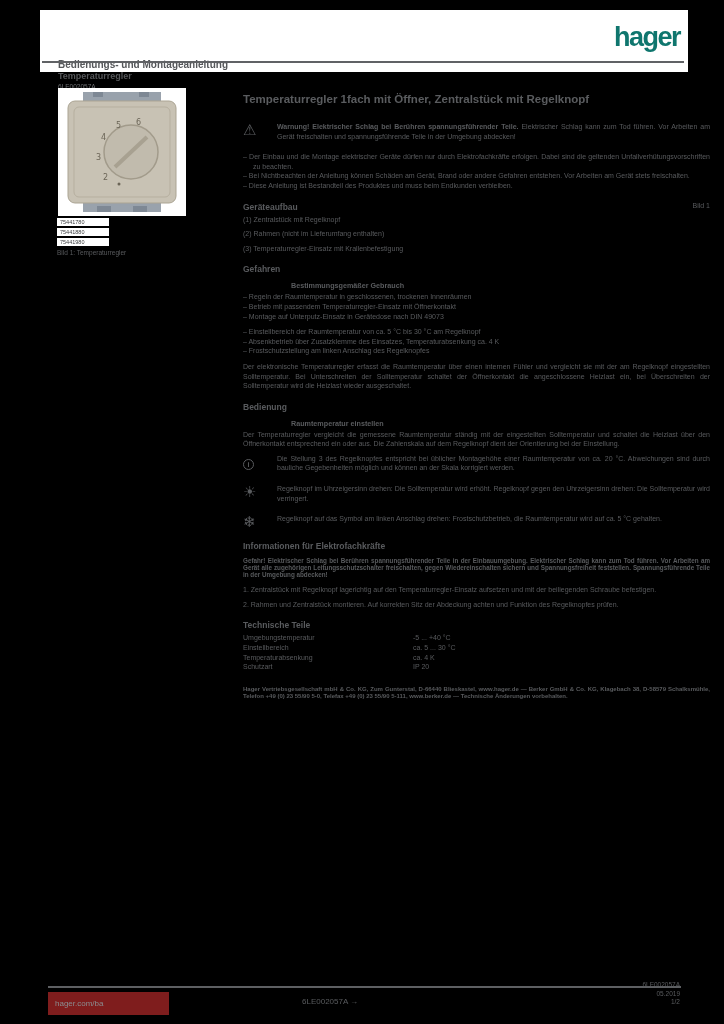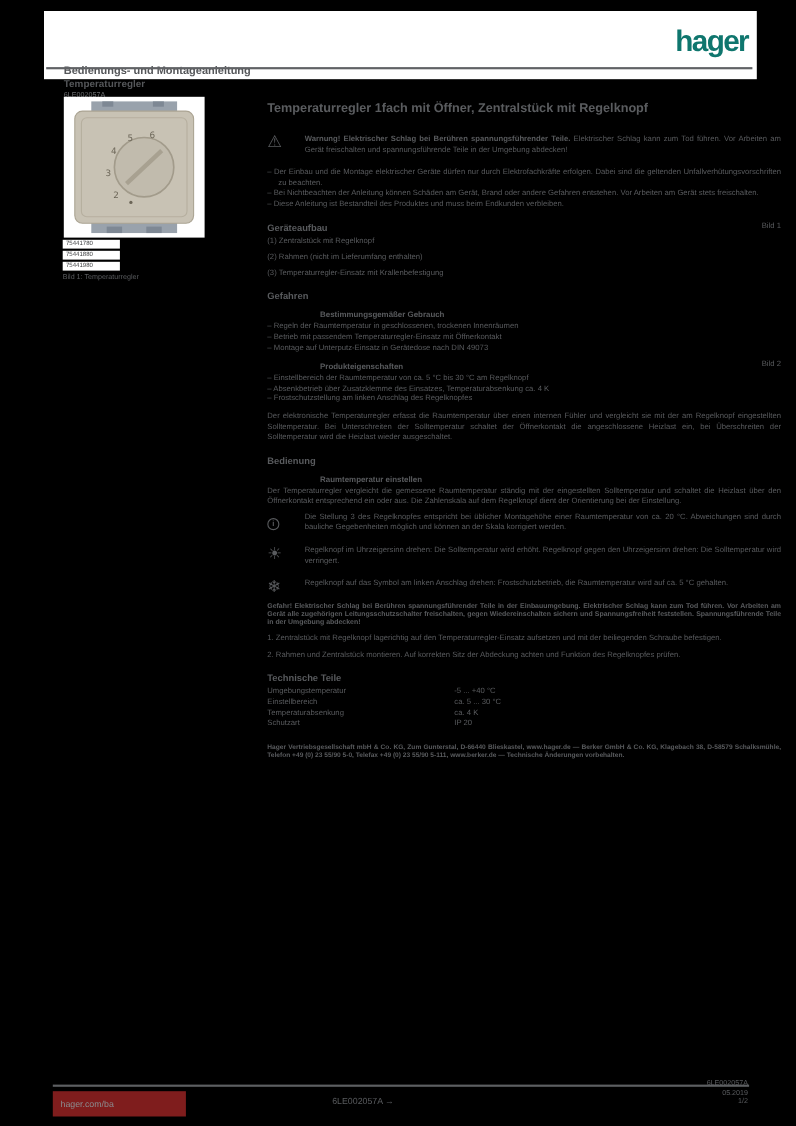--- a/index.html
+++ b/index.html
@@ -123,24 +123,20 @@
     <p class="numline">(2) Rahmen (nicht im Lieferumfang enthalten)</p>
     <p class="numline">(3) Temperaturregler-Einsatz mit Krallenbefestigung</p>
 
     <h3>Gefahren</h3>
     <h4>Bestimmungsgemäßer Gebrauch</h4>
     <ul class="dash">
       <li>– Regeln der Raumtemperatur in geschlossenen, trockenen Innenräumen</li>
       <li>– Betrieb mit passendem Temperaturregler-Einsatz mit Öffnerkontakt</li>
       <li>– Montage auf Unterputz-Einsatz in Gerätedose nach DIN 49073</li>
     </ul>
-    <h4>
-      <span class="fig">Bild 2</span>
-      <span>Produkteigenschaften</span>
-    </h4>
     <ul class="dash">
       <li>– Einstellbereich der Raumtemperatur von ca. 5 °C bis 30 °C am Regelknopf</li>
       <li>– Absenkbetrieb über Zusatzklemme des Einsatzes, Temperaturabsenkung ca. 4 K</li>
       <li>– Frostschutzstellung am linken Anschlag des Regelknopfes</li>
     </ul>
     <p>Der elektronische Temperaturregler erfasst die Raumtemperatur über einen internen Fühler und vergleicht sie mit der am Regelknopf eingestellten Solltemperatur. Bei Unterschreiten der Solltemperatur schaltet der Öffnerkontakt die angeschlossene Heizlast ein, bei Überschreiten der Solltemperatur wird die Heizlast wieder ausgeschaltet.</p>
 
     <h3>Bedienung</h3>
     <h4>Raumtemperatur einstellen</h4>
     <p>Der Temperaturregler vergleicht die gemessene Raumtemperatur ständig mit der eingestellten Solltemperatur und schaltet die Heizlast über den Öffnerkontakt entsprechend ein oder aus. Die Zahlenskala auf dem Regelknopf dient der Orientierung bei der Einstellung.</p>
@@ -150,20 +146,21 @@
     </div>
     <div class="item">
       <div class="ic">☀</div>
       <div class="txt">Regelknopf im Uhrzeigersinn drehen: Die Solltemperatur wird erhöht. Regelknopf gegen den Uhrzeigersinn drehen: Die Solltemperatur wird verringert.</div>
     </div>
     <div class="item">
       <div class="ic">❄</div>
       <div class="txt">Regelknopf auf das Symbol am linken Anschlag drehen: Frostschutzbetrieb, die Raumtemperatur wird auf ca. 5 °C gehalten.</div>
     </div>
 
+    <h3>Informationen für Elektrofachkräfte</h3>
     <div class="box">Gefahr! Elektrischer Schlag bei Berühren spannungsführender Teile in der Einbauumgebung. Elektrischer Schlag kann zum Tod führen. Vor Arbeiten am Gerät alle zugehörigen Leitungsschutzschalter freischalten, gegen Wiedereinschalten sichern und Spannungsfreiheit feststellen. Spannungsführende Teile in der Umgebung abdecken!</div>
     <p class="numline">1. Zentralstück mit Regelknopf lagerichtig auf den Temperaturregler-Einsatz aufsetzen und mit der beiliegenden Schraube befestigen.</p>
     <p class="numline">2. Rahmen und Zentralstück montieren. Auf korrekten Sitz der Abdeckung achten und Funktion des Regelknopfes prüfen.</p>
 
     <h3>Technische Teile</h3>
     <div class="kv">
       <span class="k">Umgebungstemperatur</span>
       <span class="v">-5 ... +40 °C</span>
     </div>
     <div class="kv">

